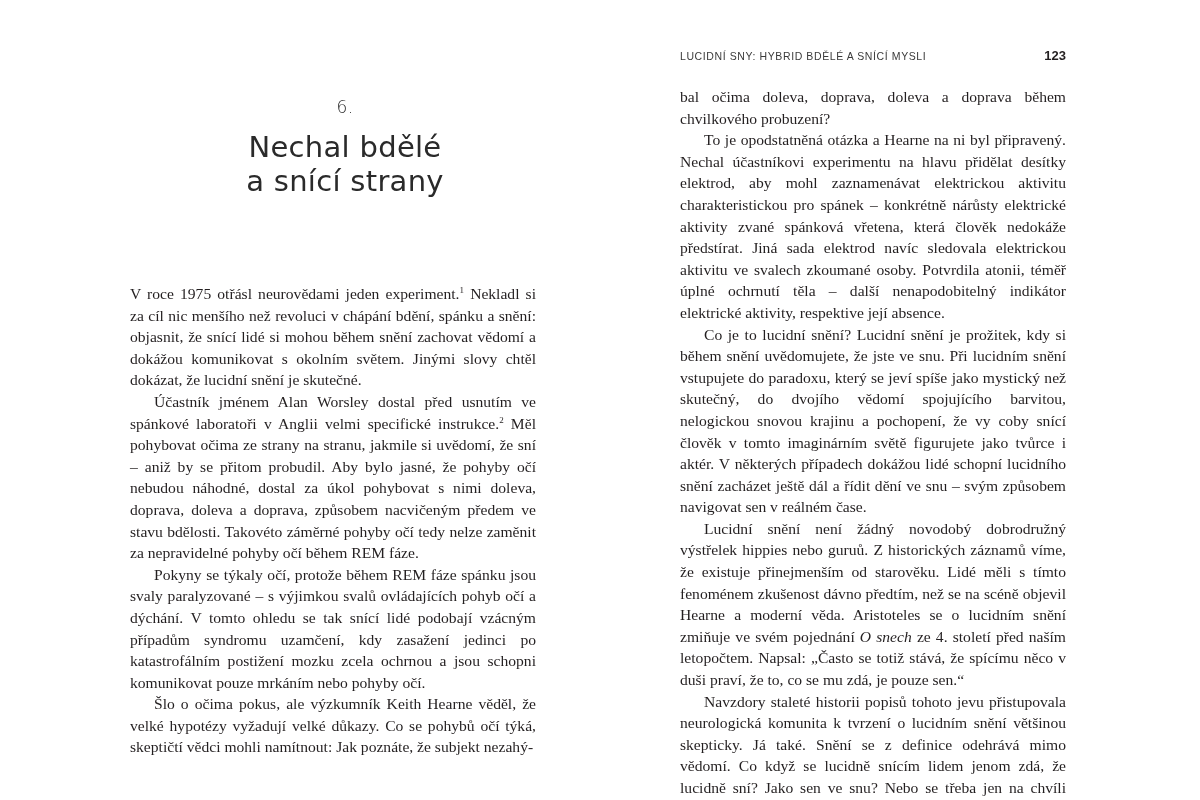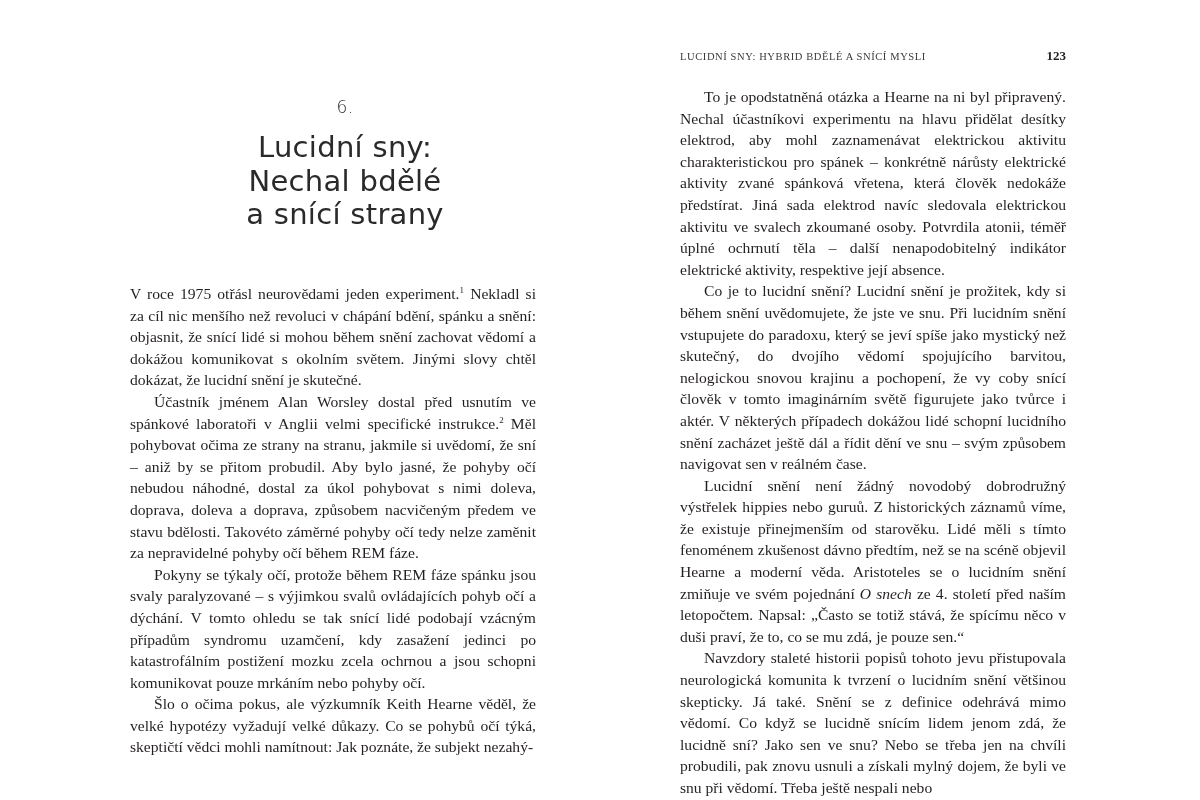--- a/index.html
+++ b/index.html
@@ -25,49 +25,49 @@
   }
   .body-text p { margin: 0; text-indent: 24px; }
   .body-text p.noindent { text-indent: 0; }
   .body-text sup { font-size: 9px; line-height: 0; vertical-align: 6px; }
 
   .left-body { left: 130px; top: 283px; width: 406px; }
   .right-body { left: 80px; top: 86px; width: 386px; }
 
   .running-head {
     position: absolute; left: 80px; top: 48px; width: 386px;
-    font-family: Liberation Serif, serif; font-size: 10.5px; letter-spacing: 0.6px; color: #3a3a3a;
+    font-family: Liberation Sans, sans-serif; font-size: 10.5px; letter-spacing: 0.6px; color: #3a3a3a;
     display: flex; justify-content: space-between; align-items: baseline;
   }
   .running-head .folio { font-weight: bold; color: #231f20; font-size: 13px; letter-spacing: 0; }
 </style>
 </head>
 <body>
 
 <div class="page page-left">
   <div class="chapter-head">
     <div class="chapter-num">6.</div>
     <div class="chapter-title">
-      <span>Lucidní sny:</span>
       <span>Nechal bdělé</span>
       <span>a snící strany</span>
     </div>
   </div>
   <div class="body-text left-body">
       <p class="noindent">V roce 1975 otřásl neurovědami jeden experiment.<sup>1</sup> Nekladl si za cíl nic menšího než revoluci v chápání bdění, spánku a snění: objasnit, že snící lidé si mohou během snění zachovat vědomí a dokážou komunikovat s okolním světem. Jinými slovy chtěl dokázat, že lucidní snění je skutečné.</p>
       <p>Účastník jménem Alan Worsley dostal před usnutím ve spánkové laboratoři v Anglii velmi specifické instrukce.<sup>2</sup> Měl pohybovat očima ze strany na stranu, jakmile si uvědomí, že sní – aniž by se přitom probudil. Aby bylo jasné, že pohyby očí nebudou náhodné, dostal za úkol pohybovat s nimi doleva, doprava, doleva a doprava, způsobem nacvičeným předem ve stavu bdělosti. Takovéto záměrné pohyby očí tedy nelze zaměnit za nepravidelné pohyby očí během REM fáze.</p>
       <p>Pokyny se týkaly očí, protože během REM fáze spánku jsou svaly paralyzované – s výjimkou svalů ovládajících pohyb očí a dýchání. V tomto ohledu se tak snící lidé podobají vzácným případům syndromu uzamčení, kdy zasažení jedinci po katastrofálním postižení mozku zcela ochrnou a jsou schopni komunikovat pouze mrkáním nebo pohyby očí.</p>
       <p>Šlo o očima pokus, ale výzkumník Keith Hearne věděl, že velké hypotézy vyžadují velké důkazy. Co se pohybů očí týká, skeptičtí vědci mohli namítnout: Jak poznáte, že subjekt nezahý-</p>
     </div>
 </div>
 
 <div class="page page-right">
   <div class="running-head">
     <span>LUCIDNÍ SNY: HYBRID BDĚLÉ A SNÍCÍ MYSLI</span>
     <span class="folio">123</span>
   </div>
   <div class="body-text right-body">
+      <p class="noindent">bal očima doleva, doprava, doleva a doprava během chvilkového probuzení?</p>
       <p>To je opodstatněná otázka a Hearne na ni byl připravený. Nechal účastníkovi experimentu na hlavu přidělat desítky elektrod, aby mohl zaznamenávat elektrickou aktivitu charakteristickou pro spánek – konkrétně nárůsty elektrické aktivity zvané spánková vřetena, která člověk nedokáže předstírat. Jiná sada elektrod navíc sledovala elektrickou aktivitu ve svalech zkoumané osoby. Potvrdila atonii, téměř úplné ochrnutí těla – další nenapodobitelný indikátor elektrické aktivity, respektive její absence.</p>
       <p>Co je to lucidní snění? Lucidní snění je prožitek, kdy si během snění uvědomujete, že jste ve snu. Při lucidním snění vstupujete do paradoxu, který se jeví spíše jako mystický než skutečný, do dvojího vědomí spojujícího barvitou, nelogickou snovou krajinu a pochopení, že vy coby snící člověk v tomto imaginárním světě figurujete jako tvůrce i aktér. V některých případech dokážou lidé schopní lucidního snění zacházet ještě dál a řídit dění ve snu – svým způsobem navigovat sen v reálném čase.</p>
       <p>Lucidní snění není žádný novodobý dobrodružný výstřelek hippies nebo guruů. Z historických záznamů víme, že existuje přinejmenším od starověku. Lidé měli s tímto fenoménem zkušenost dávno předtím, než se na scéně objevil Hearne a moderní věda. Aristoteles se o lucidním snění zmiňuje ve svém pojednání <i>O snech</i> ze 4. století před naším letopočtem. Napsal: „Často se totiž stává, že spícímu něco v duši praví, že to, co se mu zdá, je pouze sen.“</p>
       <p>Navzdory staleté historii popisů tohoto jevu přistupovala neurologická komunita k tvrzení o lucidním snění většinou skepticky. Já také. Snění se z definice odehrává mimo vědomí. Co když se lucidně snícím lidem jenom zdá, že lucidně sní? Jako sen ve snu? Nebo se třeba jen na chvíli probudili, pak znovu usnuli a získali mylný dojem, že byli ve snu při vědomí. Třeba ještě nespali nebo</p>
     </div>
 </div>
 
 </body></html>

